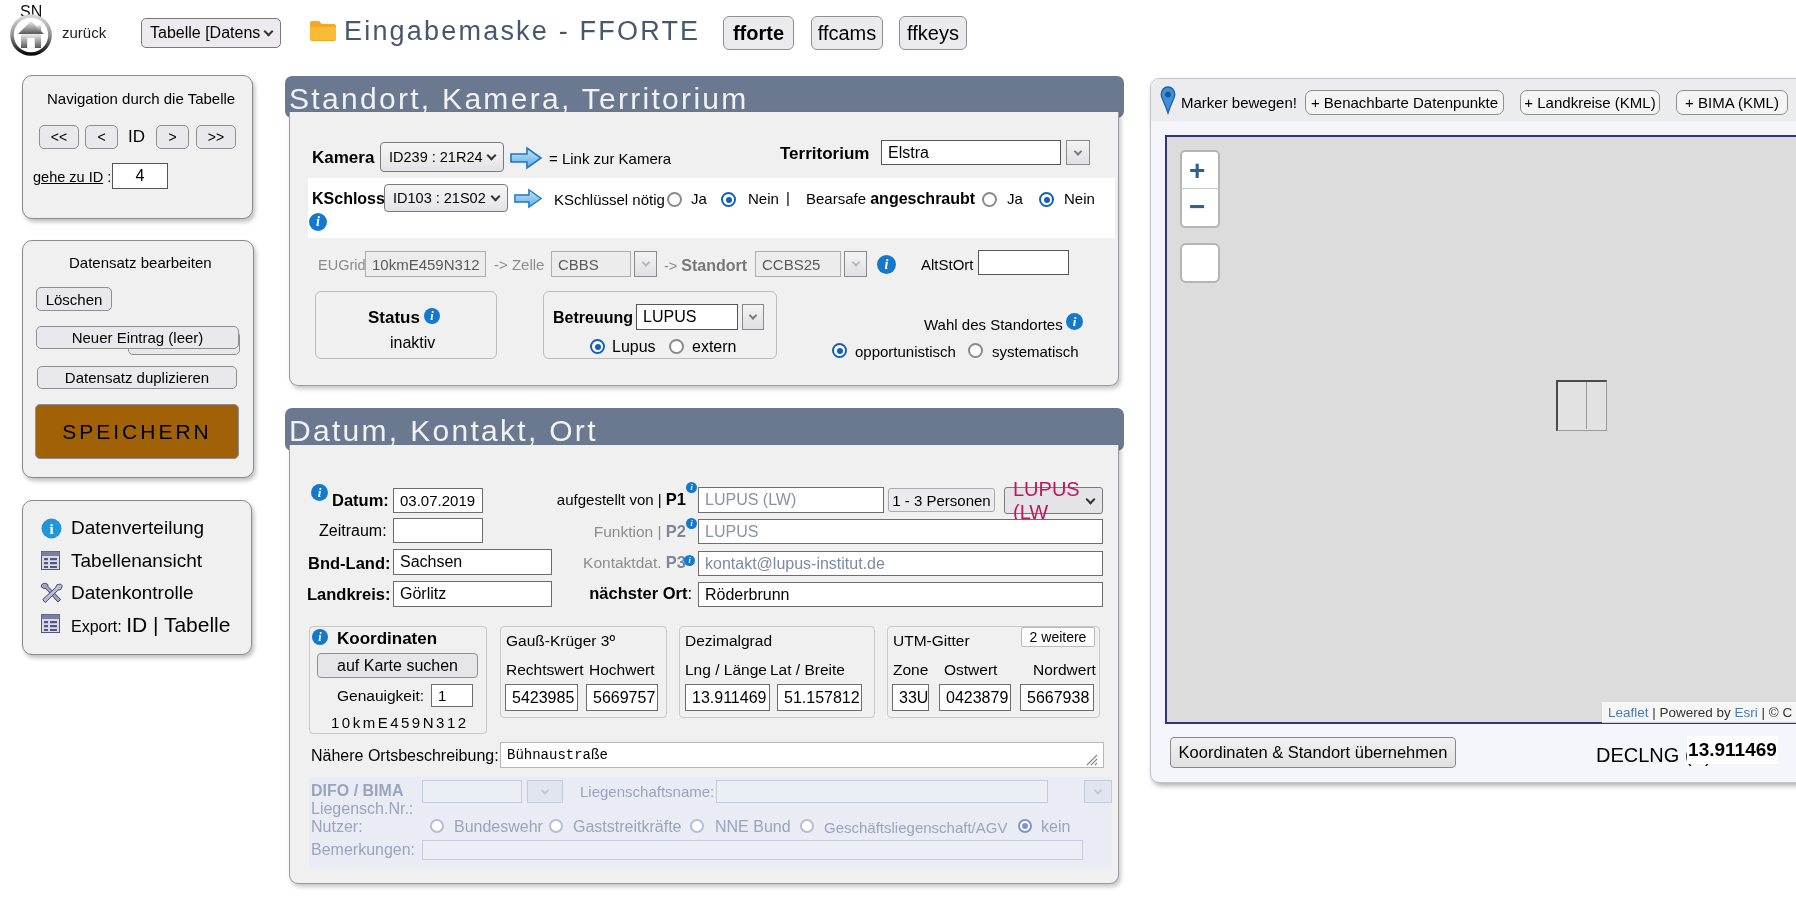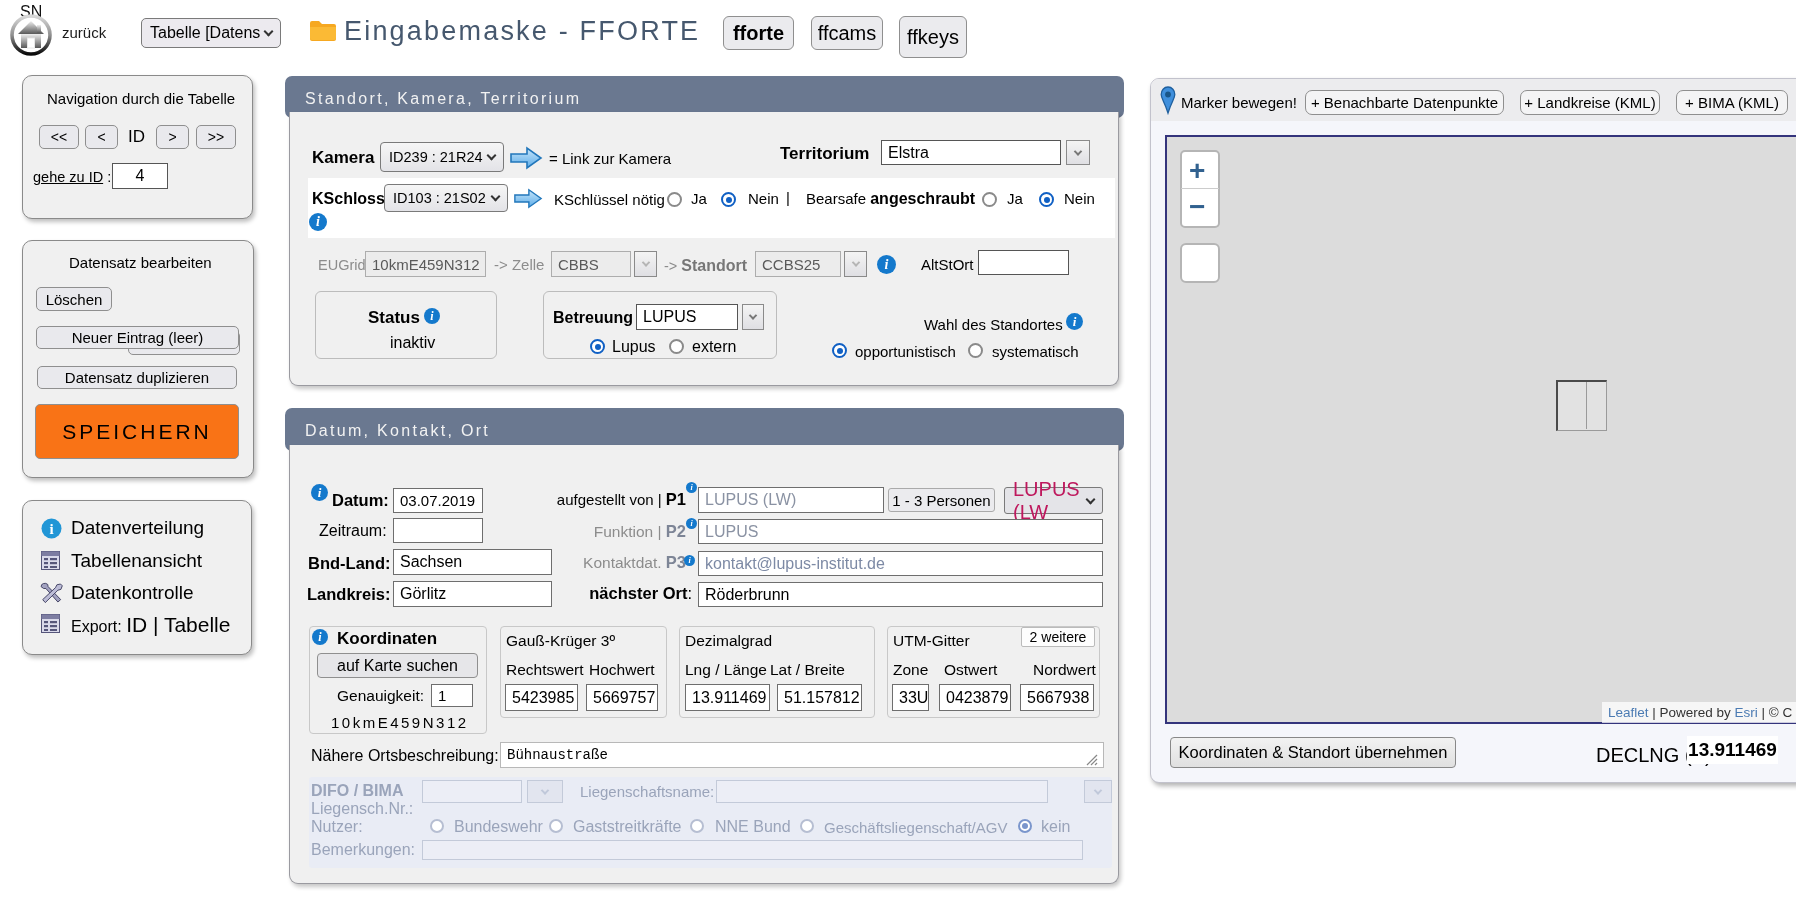--- a/index.html
+++ b/index.html
@@ -22,21 +22,21 @@
   display:flex; align-items:center; justify-content:center; color:#888; font-size:13px; }
 .radio { position:absolute; width:15px; height:15px; border-radius:50%; background:#fff; border:2px solid #8a8a8a; }
 .radio.on { border:2px solid #1060c4; }
 .radio.on::after { content:""; position:absolute; left:2.5px; top:2.5px; width:6px; height:6px;
   border-radius:50%; background:#1060c4; }
 .radio.dim.on::after { background:#7b96cc; left:2px; top:2px; }
 .info { position:absolute; border-radius:50%; background:#1479cc; color:#fff;
   display:flex; align-items:center; justify-content:center;
   font-family:"Liberation Serif",serif; font-weight:bold; font-style:italic; }
 .panel-h { position:absolute; background:#6a7890; border-radius:7px; color:#f2f2f2;
-  display:flex; align-items:center; letter-spacing:2.3px; font-size:16px; padding-left:20px; padding-top:3px; }
+  display:flex; align-items:center; letter-spacing:2.3px; font-size:30px; padding-left:4px; padding-top:3px; }
 .panel-b { position:absolute; background:#f0f0f0; border:1px solid #9a9aa0; border-top:none;
   border-radius:0 0 9px 9px; box-shadow:2px 3px 4px rgba(0,0,0,.22); }
 .sbox { position:absolute; background:#f0f0f0; border:1px solid #8a8a8a; border-radius:10px;
   box-shadow:2px 3px 4px rgba(0,0,0,.25); }
 .lbl { position:absolute; white-space:nowrap; }
 .b { font-weight:bold; }
 .gray { color:#8c8c8c; }
 </style>
 </head>
 <body>
@@ -64,39 +64,39 @@
 </svg>
 <div class="lbl" style="left:62px; top:24px; font-size:15px; color:#1a1a1a;">zurück</div>
 <div class="sel" style="left:141px; top:18px; width:140px; height:30px; background:#eceaef; border-radius:5px;">Tabelle [Datens<span class="chev"></span></div>
 <svg class="abs" style="left:309px; top:19px;" width="28" height="24" viewBox="0 0 28 24">
   <path d="M1 4 q0-2 2-2 h7 l3 3 h12 q2 0 2 2 v13 q0 2 -2 2 h-22 q-2 0 -2-2 z" fill="#f6a821"></path>
   <path d="M1 8 h26 v11 q0 2 -2 2 h-22 q-2 0 -2-2 z" fill="#fbba35"></path>
 </svg>
 <div class="lbl" style="left:344px; top:16px; font-size:27px; color:#46586e; letter-spacing:2.2px;">Eingabemaske - FFORTE</div>
 <div class="btn" style="left:723px; top:16px; width:71px; height:34px; font-size:20px; font-weight:bold;">fforte</div>
 <div class="btn" style="left:811px; top:16px; width:72px; height:34px; font-size:20px;">ffcams</div>
-<div class="btn" style="left:899px; top:16px; width:68px; height:42px; font-size:20px;">ffkeys</div>
+<div class="btn" style="left:899px; top:16px; width:68px; height:34px; font-size:20px;">ffkeys</div>
 
 <div class="sbox" style="left:22px; top:75px; width:231px; height:144px;"></div>
 <div class="lbl" style="left:47px; top:90px; font-size:15px;">Navigation durch die Tabelle</div>
 <div class="btn" style="left:39px; top:125px; width:40px; height:24px; font-size:14px; background:#e9e9ed; border-radius:5px;">&lt;&lt;</div>
 <div class="btn" style="left:85px; top:125px; width:33px; height:24px; font-size:14px; background:#e9e9ed; border-radius:5px;">&lt;</div>
 <div class="lbl" style="left:128px; top:127px; font-size:17px;">ID</div>
 <div class="btn" style="left:156px; top:125px; width:33px; height:24px; font-size:14px; background:#e9e9ed; border-radius:5px;">&gt;</div>
 <div class="btn" style="left:196px; top:125px; width:40px; height:24px; font-size:14px; background:#e9e9ed; border-radius:5px;">&gt;&gt;</div>
 <div class="lbl" style="left:33px; top:169px; font-size:14.5px;"><span style="text-decoration:underline;">gehe zu ID</span> :</div>
 <div class="inp" style="left:112px; top:163px; width:56px; height:26px; justify-content:center; padding-left:0; border:1px solid #555;">4</div>
 
 <div class="sbox" style="left:22px; top:240px; width:232px; height:238px;"></div>
 <div class="lbl" style="left:69px; top:254px; font-size:15px;">Datensatz bearbeiten</div>
 <div class="btn" style="left:36px; top:287px; width:76px; height:24px; font-size:15px; background:#e9e9ed; border-radius:5px;">Löschen</div>
 <div class="btn" style="left:128px; top:287px; width:112px; height:24px; font-size:15px; background:#e9e9ed; border-radius:5px;margin-top:44px;">neu laden</div>
 <div class="btn" style="left:36px; top:326px; width:203px; height:23px; font-size:15px; background:#e9e9ed; border-radius:5px;">Neuer Eintrag (leer)</div>
 <div class="btn" style="left:37px; top:366px; width:200px; height:23px; font-size:15px; background:#e9e9ed; border-radius:5px;">Datensatz duplizieren</div>
-<div class="btn" style="left:35px; top:404px; width:204px; height:55px; font-size:21px; letter-spacing:3px; background:#f97316; border-radius:5px;">SPEICHERN</div>
+<div class="btn" style="left:35px; top:404px; width:204px; height:55px; font-size:21px; letter-spacing:3px; background:#a16207; border-radius:5px;">SPEICHERN</div>
 
 <div class="sbox" style="left:22px; top:500px; width:230px; height:155px;"></div>
 <svg class="abs" style="left:41px; top:518px;" width="21" height="21" viewBox="0 0 21 21">
   <circle cx="10.5" cy="10.5" r="10" fill="#2196d6"></circle>
   <text x="10.5" y="16" text-anchor="middle" font-family="Liberation Serif,serif" font-size="15" font-weight="bold" fill="#fff">i</text>
 </svg>
 <div class="lbl" style="left:71px; top:517px; font-size:19px;">Datenverteilung</div>
 <svg class="abs" style="left:41px; top:551px;" width="19" height="19" viewBox="0 0 19 19">
   <rect x="0.5" y="0.5" width="18" height="18" fill="#d9d9ea" stroke="#55557a"></rect>
   <rect x="0.5" y="0.5" width="18" height="4.5" fill="#7d7da2"></rect>

